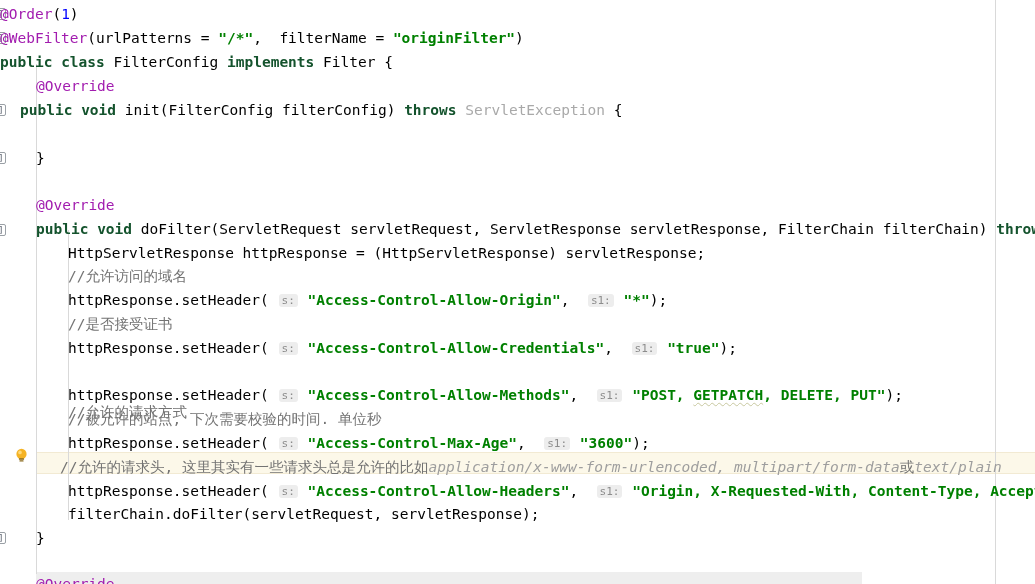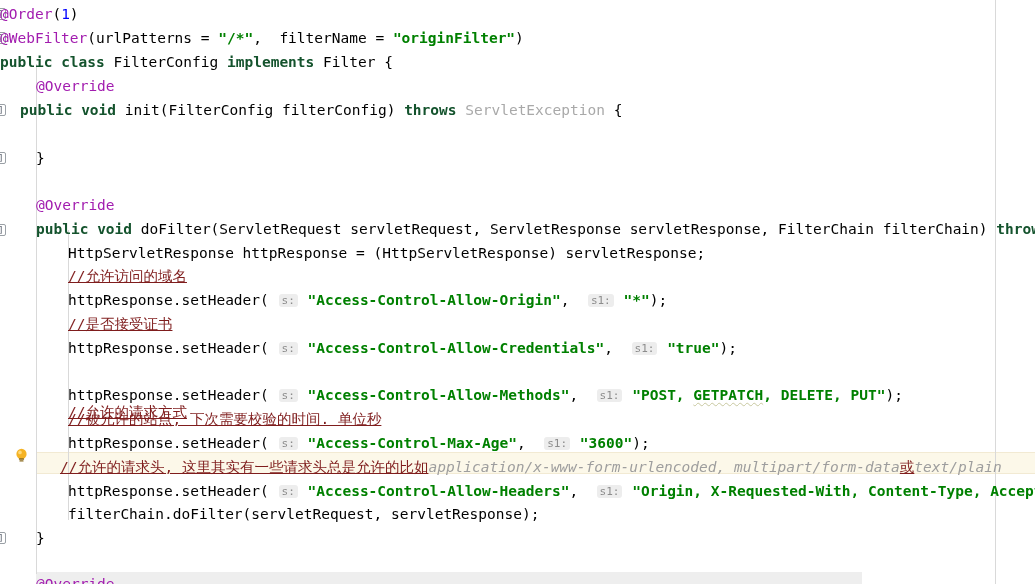--- a/index.html
+++ b/index.html
@@ -103,21 +103,21 @@
     white-space: pre;
     font-size: 14.5px;
     font-family: "DejaVu Sans Mono", "Liberation Mono", monospace;
     color: #000000;
   }
 
   
   .kw      { color: #14532d; font-weight: bold; }
   .anno    { color: #a21caf; }
   .str     { color: #008000; font-weight: bold; }
-  .cmt     { color: #7f1d1d; text-decoration: underline; }
+  .cmt     { color: #737373; }
   .cmt-it  { color: #9e9e9e; font-style: italic; }
   .dim     { color: #a9a9a9; }
   .plain   { color: #000000; }
   .num     { color: #0000ff; }
 
   
   .hint {
     background: #ededed;
     color: #8c8c8c;
     border-radius: 3px;

